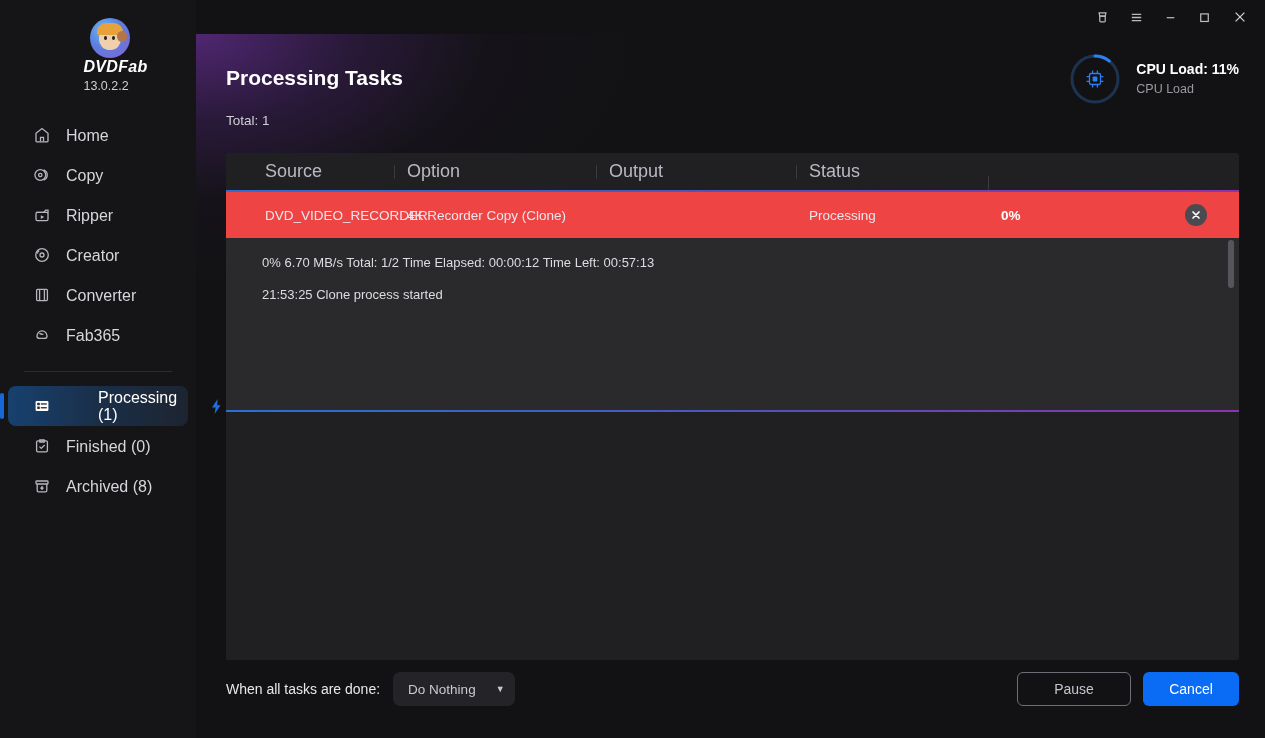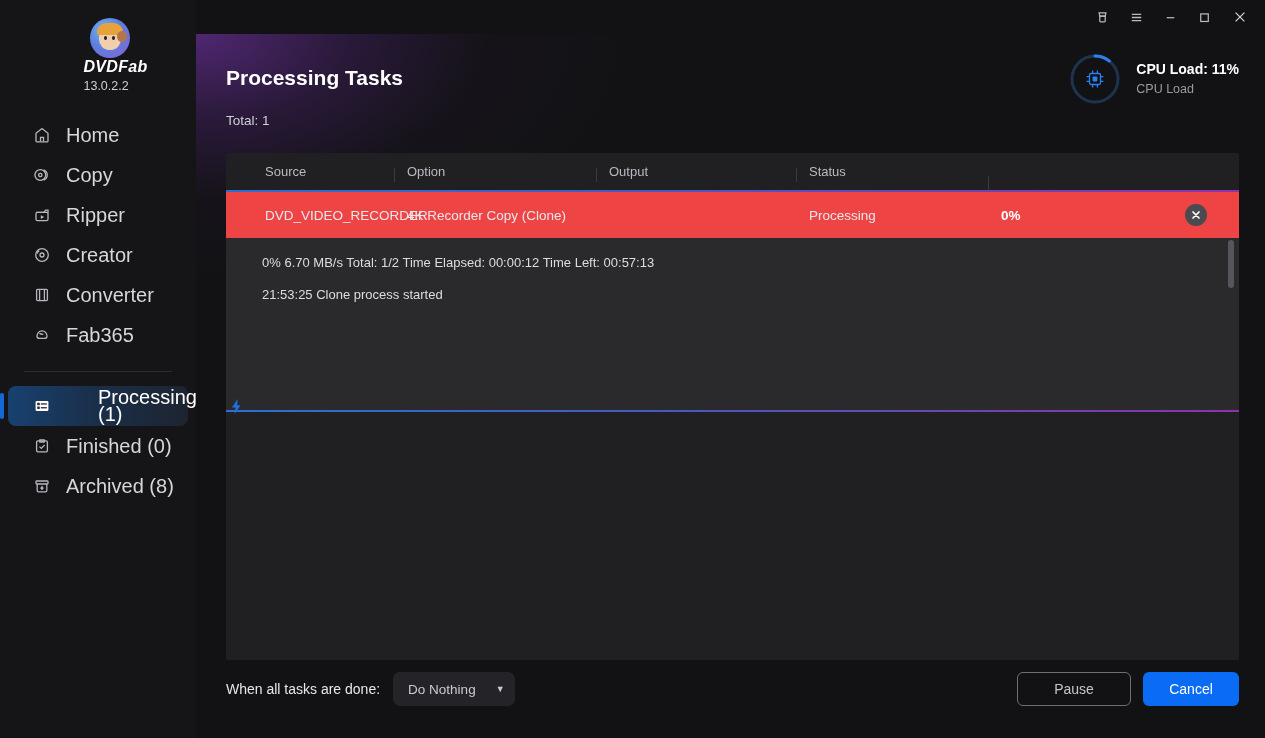--- a/index.html
+++ b/index.html
@@ -47,21 +47,21 @@
   .brand-name {
     color: #ffffff; font-size: 16px; font-weight: bold; font-style: italic;
     letter-spacing: 0.3px; line-height: 17px;
   }
   .brand-ver { color: #cfcfd4; font-size: 12.5px; margin-top: 4px; line-height: 14px; }
 
   .nav { margin-top: 22px; }
   .nav-item {
     display: flex; align-items: center; height: 40px;
     padding-left: 24px; margin: 0 8px 0 8px; border-radius: 8px;
-    color: #d6d6db; font-size: 20px; cursor: default; position: relative;
+    color: #d6d6db; font-size: 16px; cursor: default; position: relative;
   }
   .nav-item .ico { width: 19px; height: 19px; flex: 0 0 19px; margin-right: 15px; display: flex; align-items: center; justify-content: center; }
   .nav-item .ico svg { display: block; }
   .nav-item .lbl { line-height: 17px; }
   .nav-item.active {
     background: linear-gradient(90deg, #17416f 0%, #1a2f4a 48%, #1d2430 100%);
     color: #ffffff;
     gap: 32px;
   }
   .nav-item.active::before {
@@ -106,21 +106,21 @@
   }
   .cpu-text { margin-left: 14px; }
   .cpu-main { color: #ffffff; font-size: 14px; font-weight: bold; line-height: 17px; }
   .cpu-sub { color: #9a9aa3; font-size: 12.5px; margin-top: 4px; line-height: 15px; }
 
   
   .panel {
     position: absolute; left: 30px; top: 153px; width: 1013px; height: 507px;
     background: #202023; border-radius: 3px; z-index: 2; overflow: hidden;
   }
-  .table-head { display: flex; height: 37px; align-items: center; color: #b9b9c1; font-size: 13px; }
+  .table-head { display: flex; height: 37px; align-items: center; color: #b9b9c1; font-size: 18px; }
   .th { position: relative; }
   .th .sep { position: absolute; left: -13px; top: 4px; width: 1px; height: 14px; background: #3a3a40; }
   .th-source { width: 181px; padding-left: 39px; }
   .th-option { width: 202px; }
   .th-output { width: 200px; }
   .th-status { width: 192px; }
   .th-rest { flex: 1; }
   .grad-line { height: 2px; background: linear-gradient(90deg, #2b6fd4 0%, #3f5fc0 35%, #6a45b4 72%, #8c33b0 100%); }
 
   .task-row {

